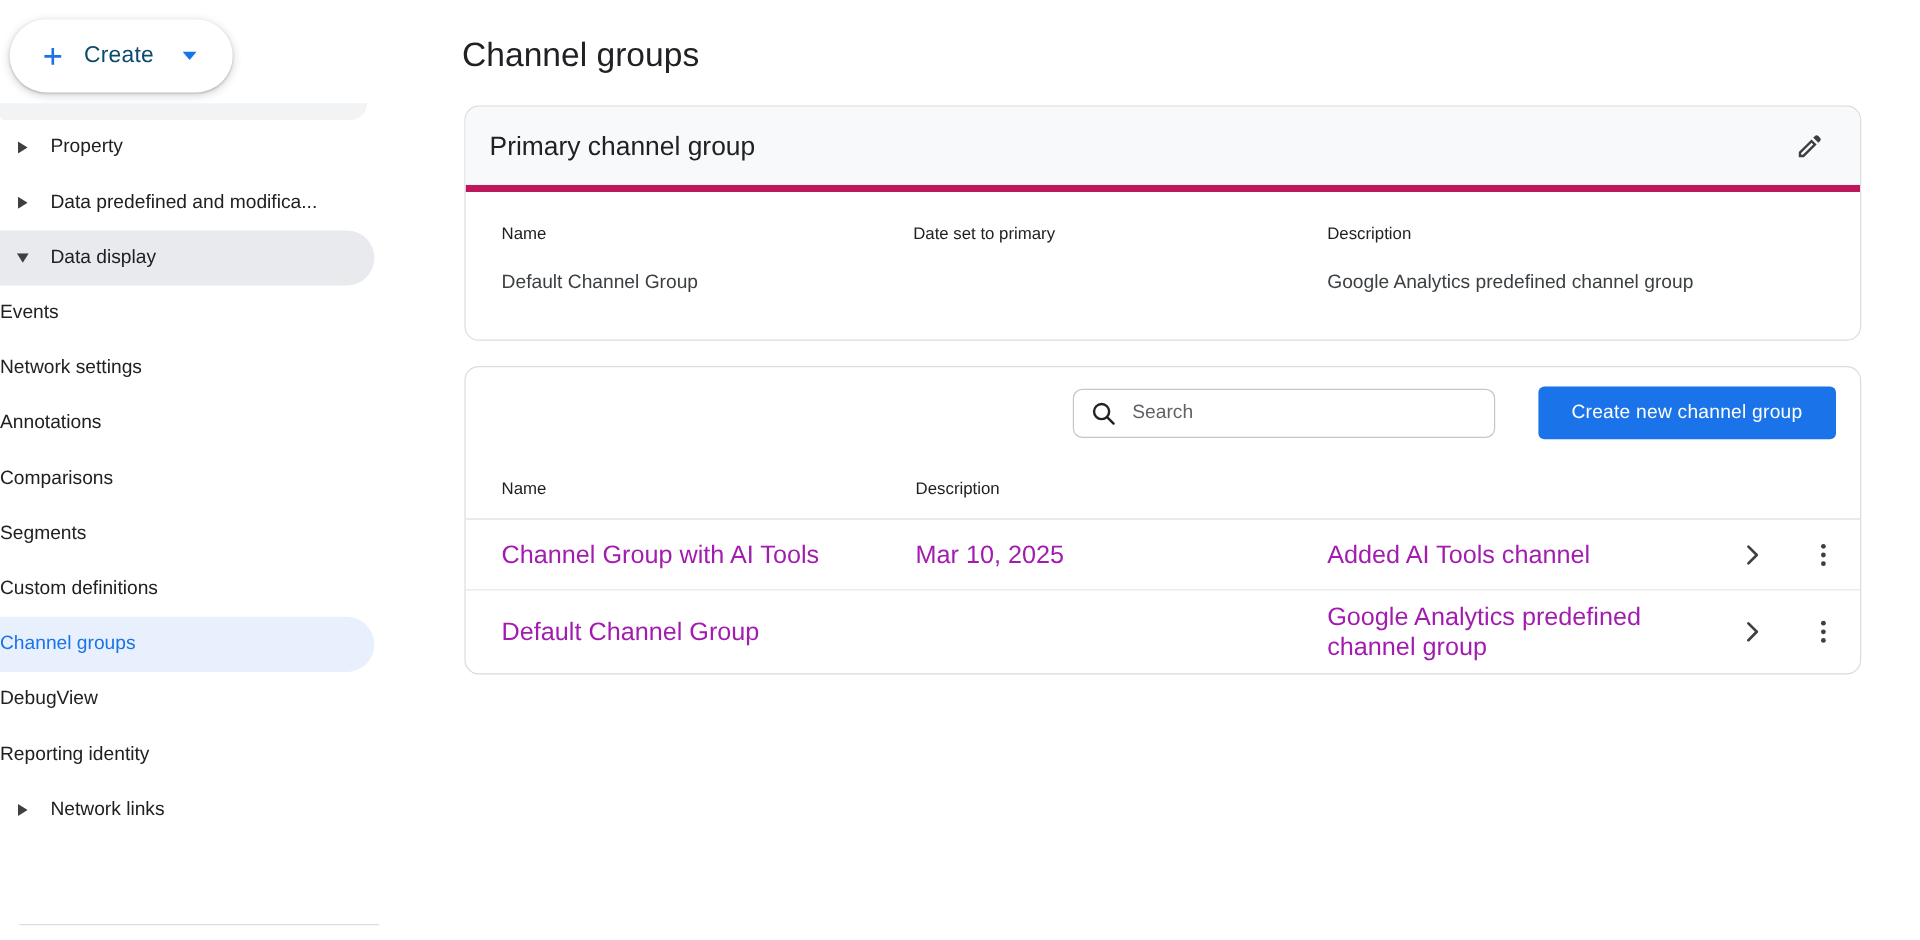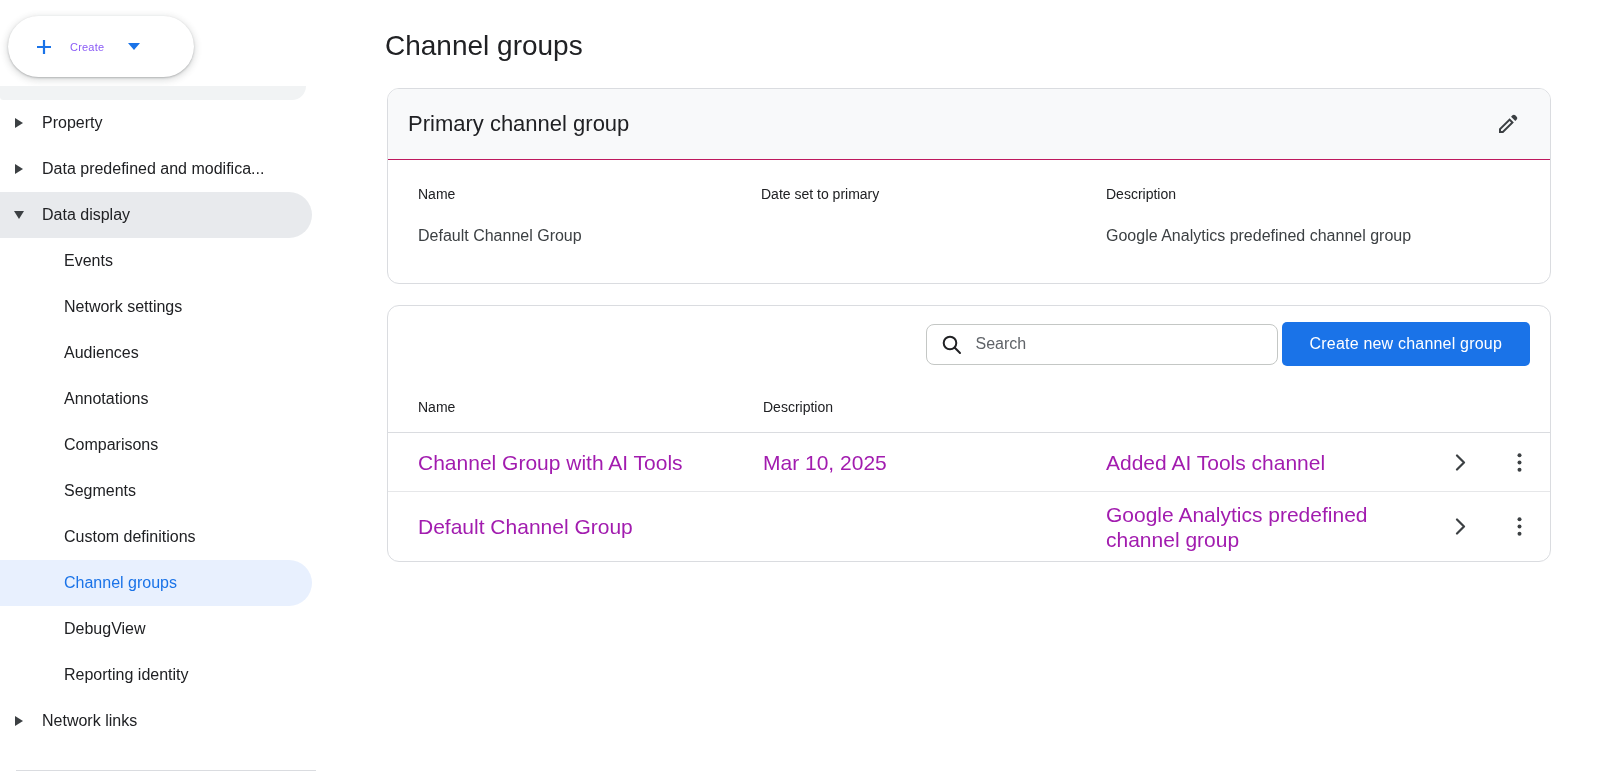--- a/index.html
+++ b/index.html
@@ -11,64 +11,64 @@
 
   
   .sidebar { position:absolute; left:0; top:0; width:345px; height:783px; background:#fff; }
 
   .create-btn {
     position:absolute; left:8px; top:16px; width:186px; height:61px;
     background:#fff; border:none; border-radius:31px;
     box-shadow:0 1px 2px rgba(60,64,67,.3), 0 2px 6px 2px rgba(60,64,67,.15);
     display:flex; align-items:center; padding:0 22px 0 24px; gap:14px; cursor:pointer;
   }
-  .create-btn .create-label { color:#8b5cf6; font-size:11px; font-weight:500; letter-spacing:.2px; }
+  .create-btn .create-label { color:#0c4a6e; font-size:19px; font-weight:500; letter-spacing:.2px; }
   .create-btn .caret-dn { margin-left:10px; display:flex; }
 
   .scroll-remnant {
     position:absolute; left:0; top:86px; width:306px; height:14px;
     background:#f1f3f4; border-radius:0 0 16px 4px;
   }
 
   .nav { position:absolute; left:0; top:100px; width:345px; }
   .nav-item {
     height:46px; width:312px; display:flex; align-items:center;
     border-radius:0 23px 23px 0; cursor:pointer; background:transparent;text-align:right;
   }
   .nav-item .caret { width:10px; margin-left:14px; display:flex; justify-content:center; }
   .nav-item.level1 .nav-label { margin-left:18px; font-size:16px; color:#202124; }
-  .nav-item.level2 { padding-left:64px; }
+  .nav-item.level2 { }
   .nav-item.level2 .nav-label { font-size:16px; color:#202124; }
   .nav-item.active-gray { background:#e8eaed; }
   .nav-item.selected { background:#e8f0fe; }
   .nav-item.selected .nav-label { color:#1a73e8; }
   .sidebar-divider { position:absolute; left:16px; top:770px; width:300px; height:1px; background:#dadce0; }
 
   
   .main { position:absolute; left:345px; top:0; width:1255px; height:783px; }
   .page-title { position:absolute; left:40px; top:30px; font-size:28px; font-weight:400; color:#202124; }
 
   .card {
     position:absolute; left:42px; width:1164px; background:#fff;
     border:1px solid #dadce0; border-radius:12px;
   }
   #card-primary { top:88px; height:196px; }
   .card-header {
-    height:71px; background:#f8f9fa; border-bottom:1px solid #be185d;
+    height:71px; background:#f8f9fa; border-bottom:6px solid #be185d;
     border-radius:11px 11px 0 0; display:flex; align-items:center; padding:0 26px 0 20px;
   }
   .card-title { font-size:22px; color:#202124; }
   .edit-btn { margin-left:auto; background:none; border:none; cursor:pointer; display:flex; padding:4px; }
 
   .pcg-grid { display:grid; grid-template-columns:343px 345px auto; padding:16px 30px 0 30px; }
   .col-label { font-size:14px; color:#202124; font-weight:500; line-height:20px; margin-top:8px; }
   .col-value { font-size:16px; color:#3c4043; line-height:25px; margin-top:19px; max-width:330px; }
 
   #card-groups { top:305px; height:257px; }
-  .toolbar { display:flex; justify-content:flex-end; align-items:center; height:76px; padding-right:20px; gap:4px; }
+  .toolbar { display:flex; justify-content:flex-end; align-items:center; height:76px; padding-right:20px; gap:36px; }
   .search-box {
     width:352px; height:41px; border:1px solid #c4c7c5; border-radius:8px;
     display:flex; align-items:center; padding-left:14px; gap:14px; background:#fff;
   }
   .search-box input {
     border:none; outline:none; background:transparent; font-size:16px; color:#202124;
     width:270px; font-family:"Liberation Sans", sans-serif;
   }
   .search-box input::placeholder { color:#5f6368; }
   .primary-btn {
@@ -140,23 +140,20 @@
         <span class="nav-label">Data display</span>
       </div>
 
       <div class="nav-item level2">
         <span class="nav-label">Events</span>
       </div>
       <div class="nav-item level2">
         <span class="nav-label">Network settings</span>
       </div>
       <div class="nav-item level2">
-        <span class="nav-label">Audiences</span>
-      </div>
-      <div class="nav-item level2">
         <span class="nav-label">Annotations</span>
       </div>
       <div class="nav-item level2">
         <span class="nav-label">Comparisons</span>
       </div>
       <div class="nav-item level2">
         <span class="nav-label">Segments</span>
       </div>
       <div class="nav-item level2">
         <span class="nav-label">Custom definitions</span>

